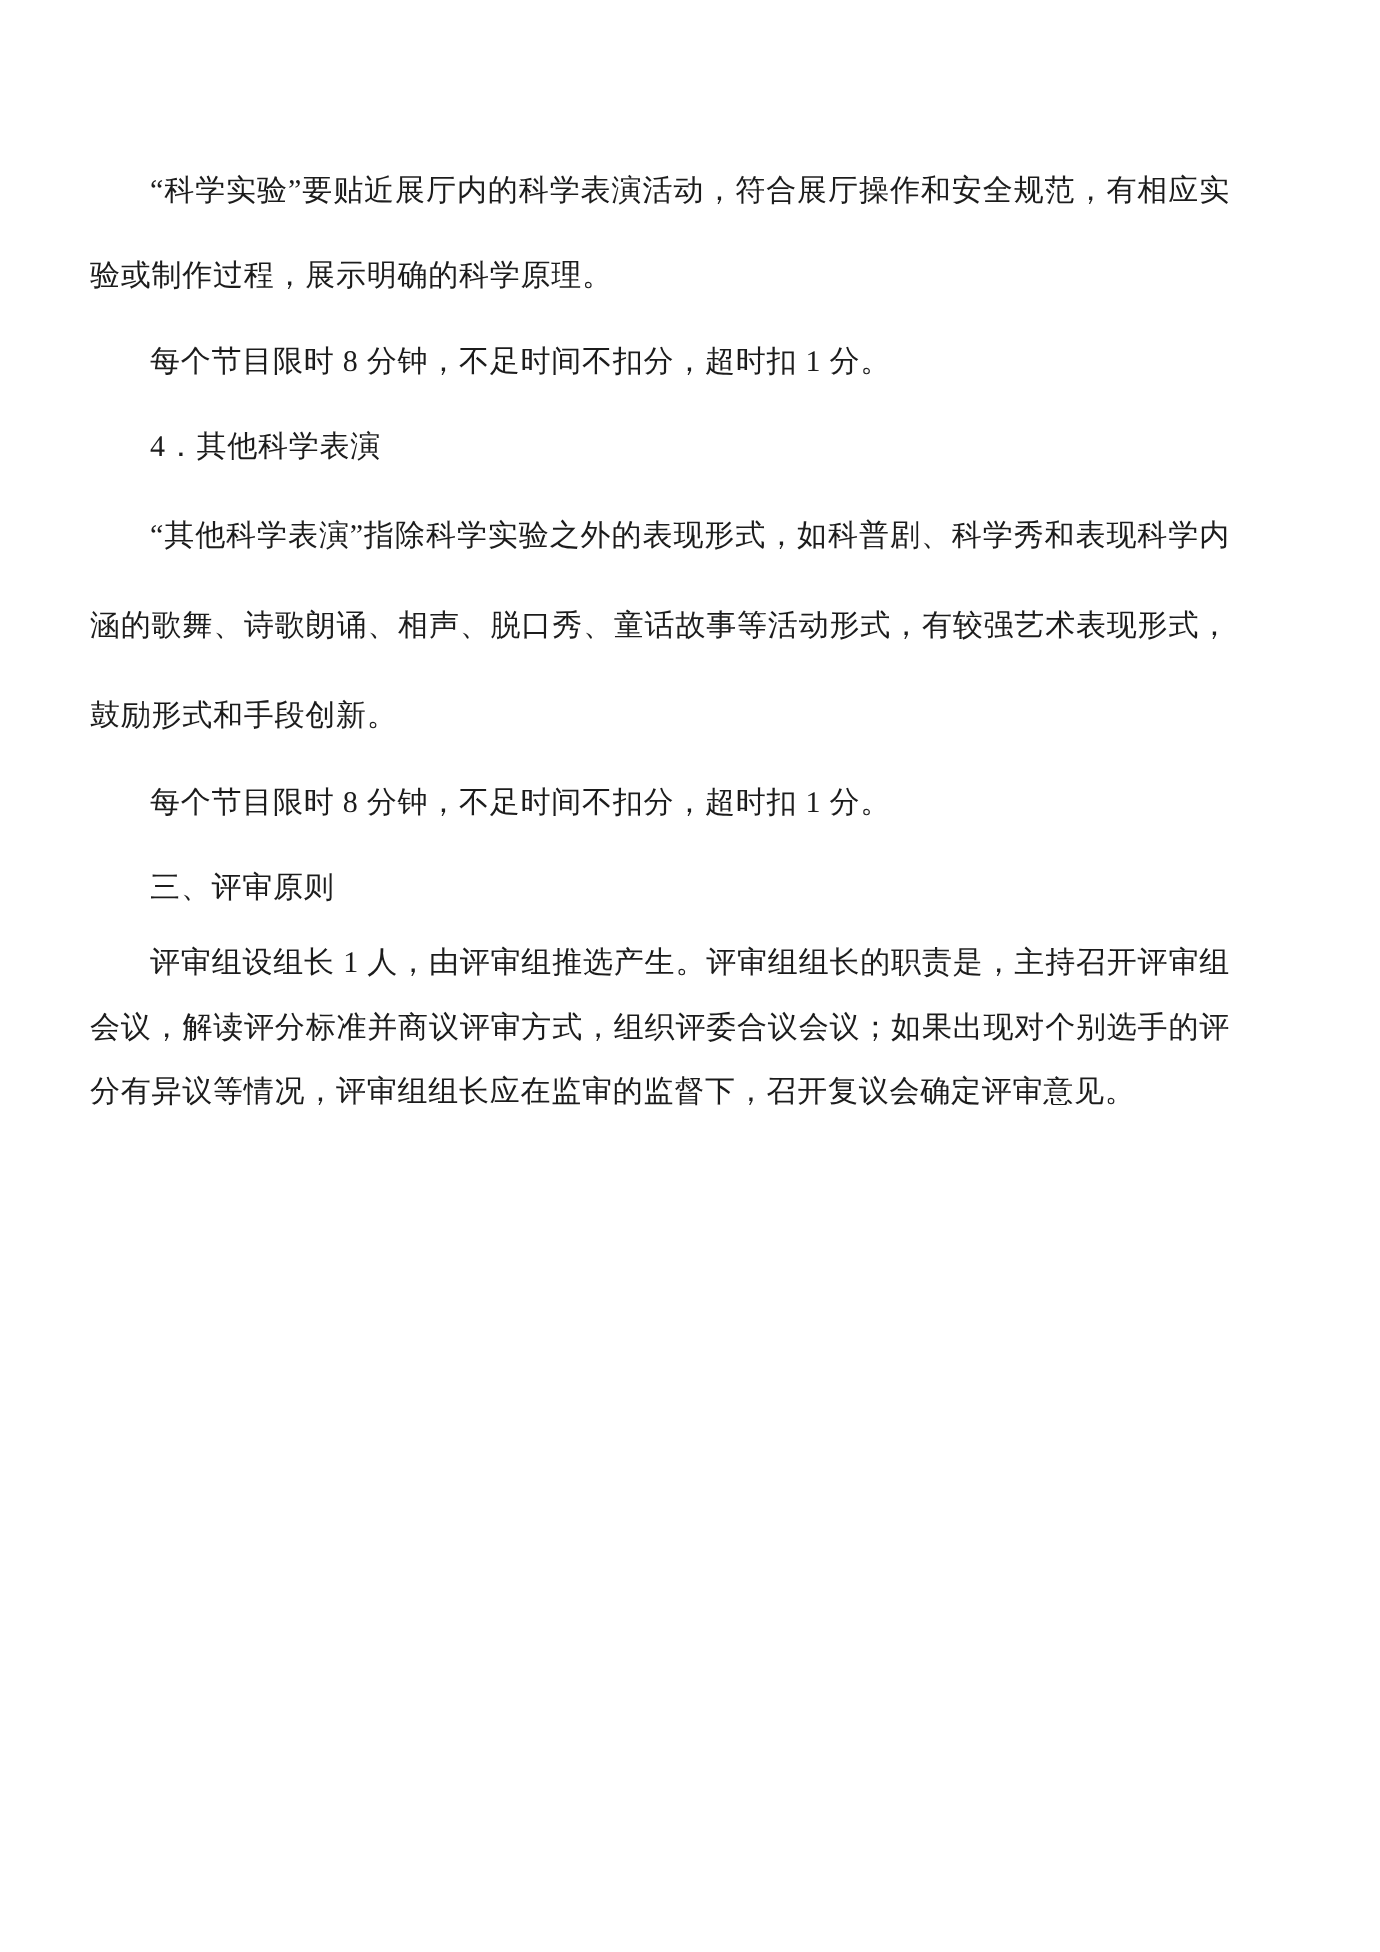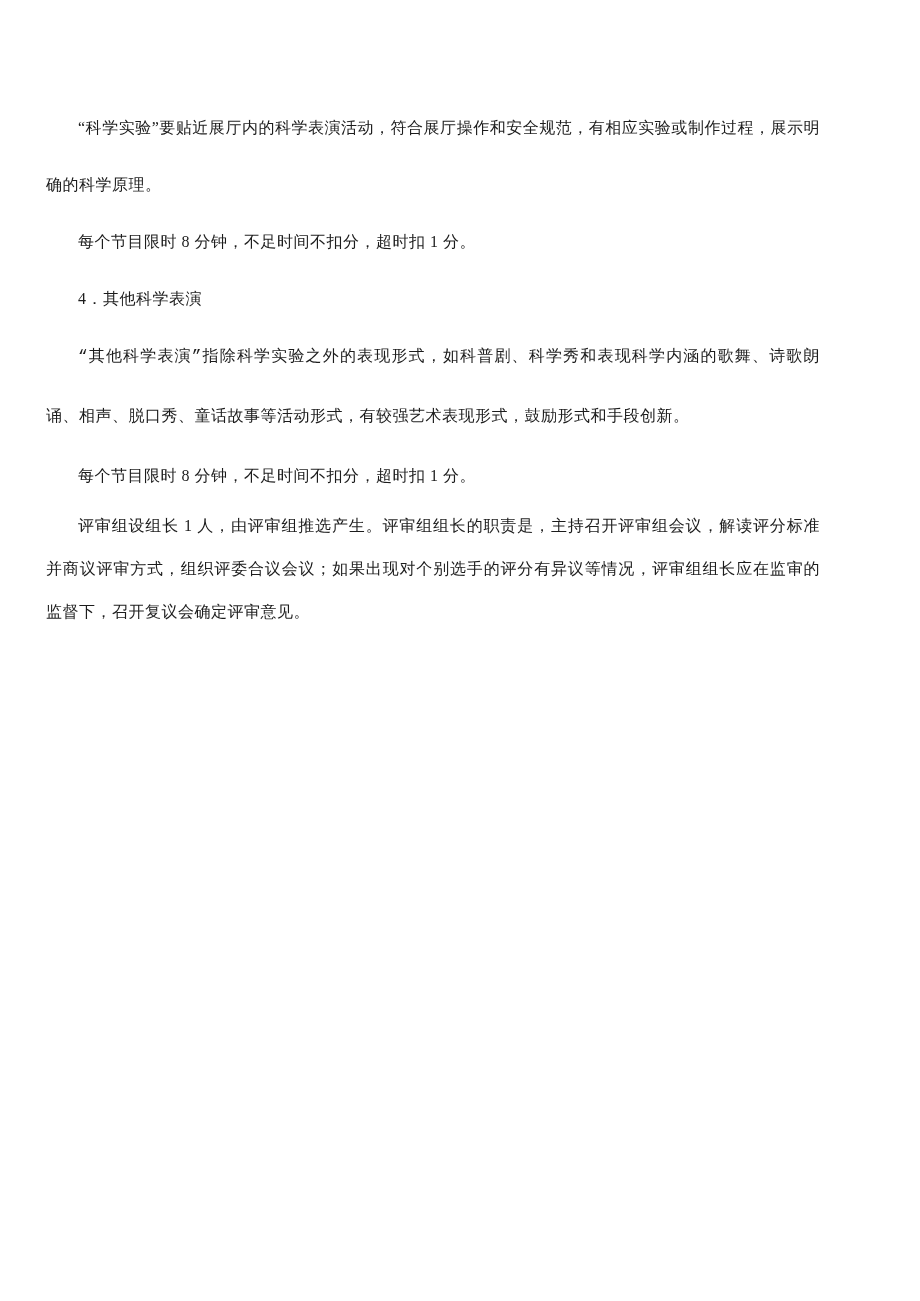--- a/index.html
+++ b/index.html
@@ -10,32 +10,32 @@
   .page {
     position: relative;
     width: 920px;
     height: 1301px;
     background: #ffffff;
     overflow: hidden;
     font-family: "Liberation Serif", "DejaVu Serif", serif;
     color: #1c1c1c;
   }
   .content {
-    padding: 99px 100px 0 46px;
-    font-size: 16px;
+    padding: 99px 100px 0 60px;
+    font-size: 20px;
     text-align: justify;
     letter-spacing: 0.5px;
   }
   .content p {
     margin: 0;
     text-indent: 2em;
   }
   
   .lh57 { line-height: 57px; }
-  .lh60 { line-height: 60px; font-family: Liberation Mono, monospace; }
+  .lh60 { line-height: 60px; }
   .lh55 { line-height: 55px; }
   .lh44 { line-height: 44px; }
   .lh43 { line-height: 43px; }
   .mt9  { margin-top: 9px; }
   .mt3  { margin-top: 3px; }
   .mt6  { margin-top: 6px; }
   .mt4  { margin-top: 4px; }
   .mt14 { margin-top: 14px; }
   .mtn3 { margin-top: -3px; }
   .mtn4 { margin-top: -4px; }
@@ -44,15 +44,16 @@
 </head>
 <body>
 
 <div class="page">
   <div class="content">
     <p class="lh57">“科学实验”要贴近展厅内的科学表演活动，符合展厅操作和安全规范，有相应实验或制作过程，展示明确的科学原理。</p>
     <p class="lh57">每个节目限时 8 分钟，不足时间不扣分，超时扣 1 分。</p>
     <p class="lh57 mt6 heading">4．其他科学表演</p>
     <p class="lh60 mtn3">“其他科学表演”指除科学实验之外的表现形式，如科普剧、科学秀和表现科学内涵的歌舞、诗歌朗诵、相声、脱口秀、童话故事等活动形式，有较强艺术表现形式，鼓励形式和手段创新。</p>
     <p class="lh57 mtn4">每个节目限时 8 分钟，不足时间不扣分，超时扣 1 分。</p>
+    <p class="lh57 heading">三、评审原则</p>
     <p class="lh43 mt14">评审组设组长 1 人，由评审组推选产生。评审组组长的职责是，主持召开评审组会议，解读评分标准并商议评审方式，组织评委合议会议；如果出现对个别选手的评分有异议等情况，评审组组长应在监审的监督下，召开复议会确定评审意见。</p>
   </div>
 </div>
 
 </body></html>

